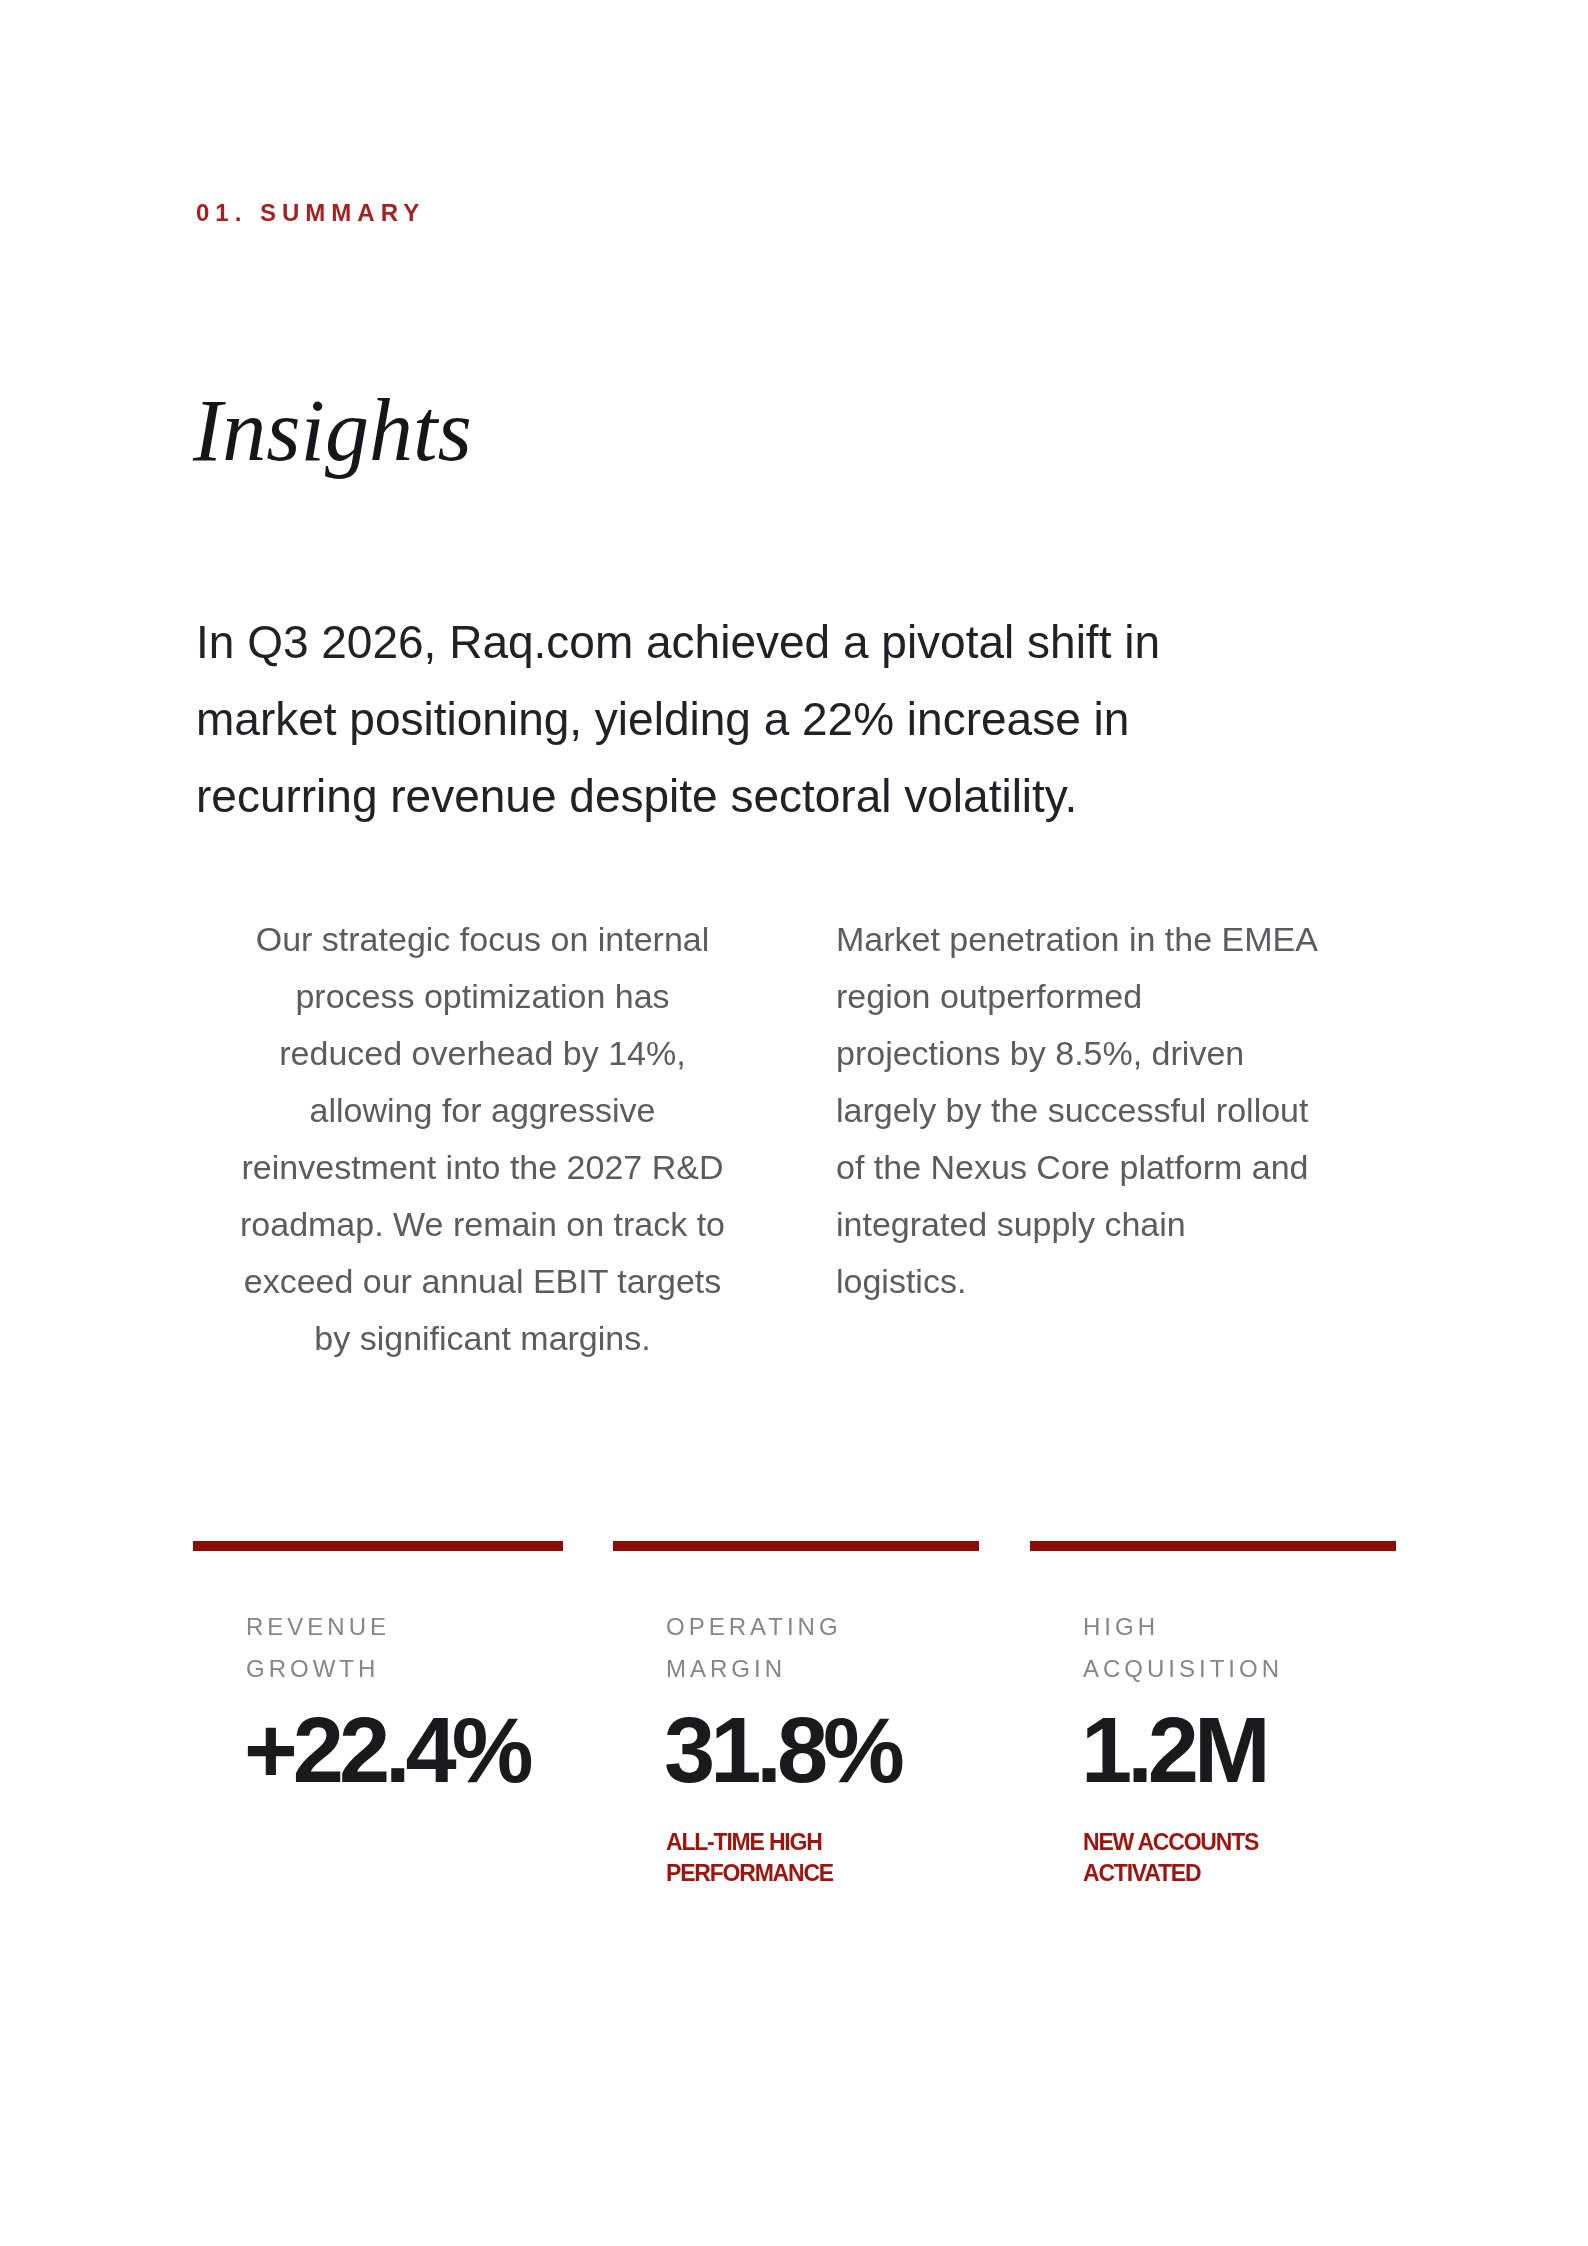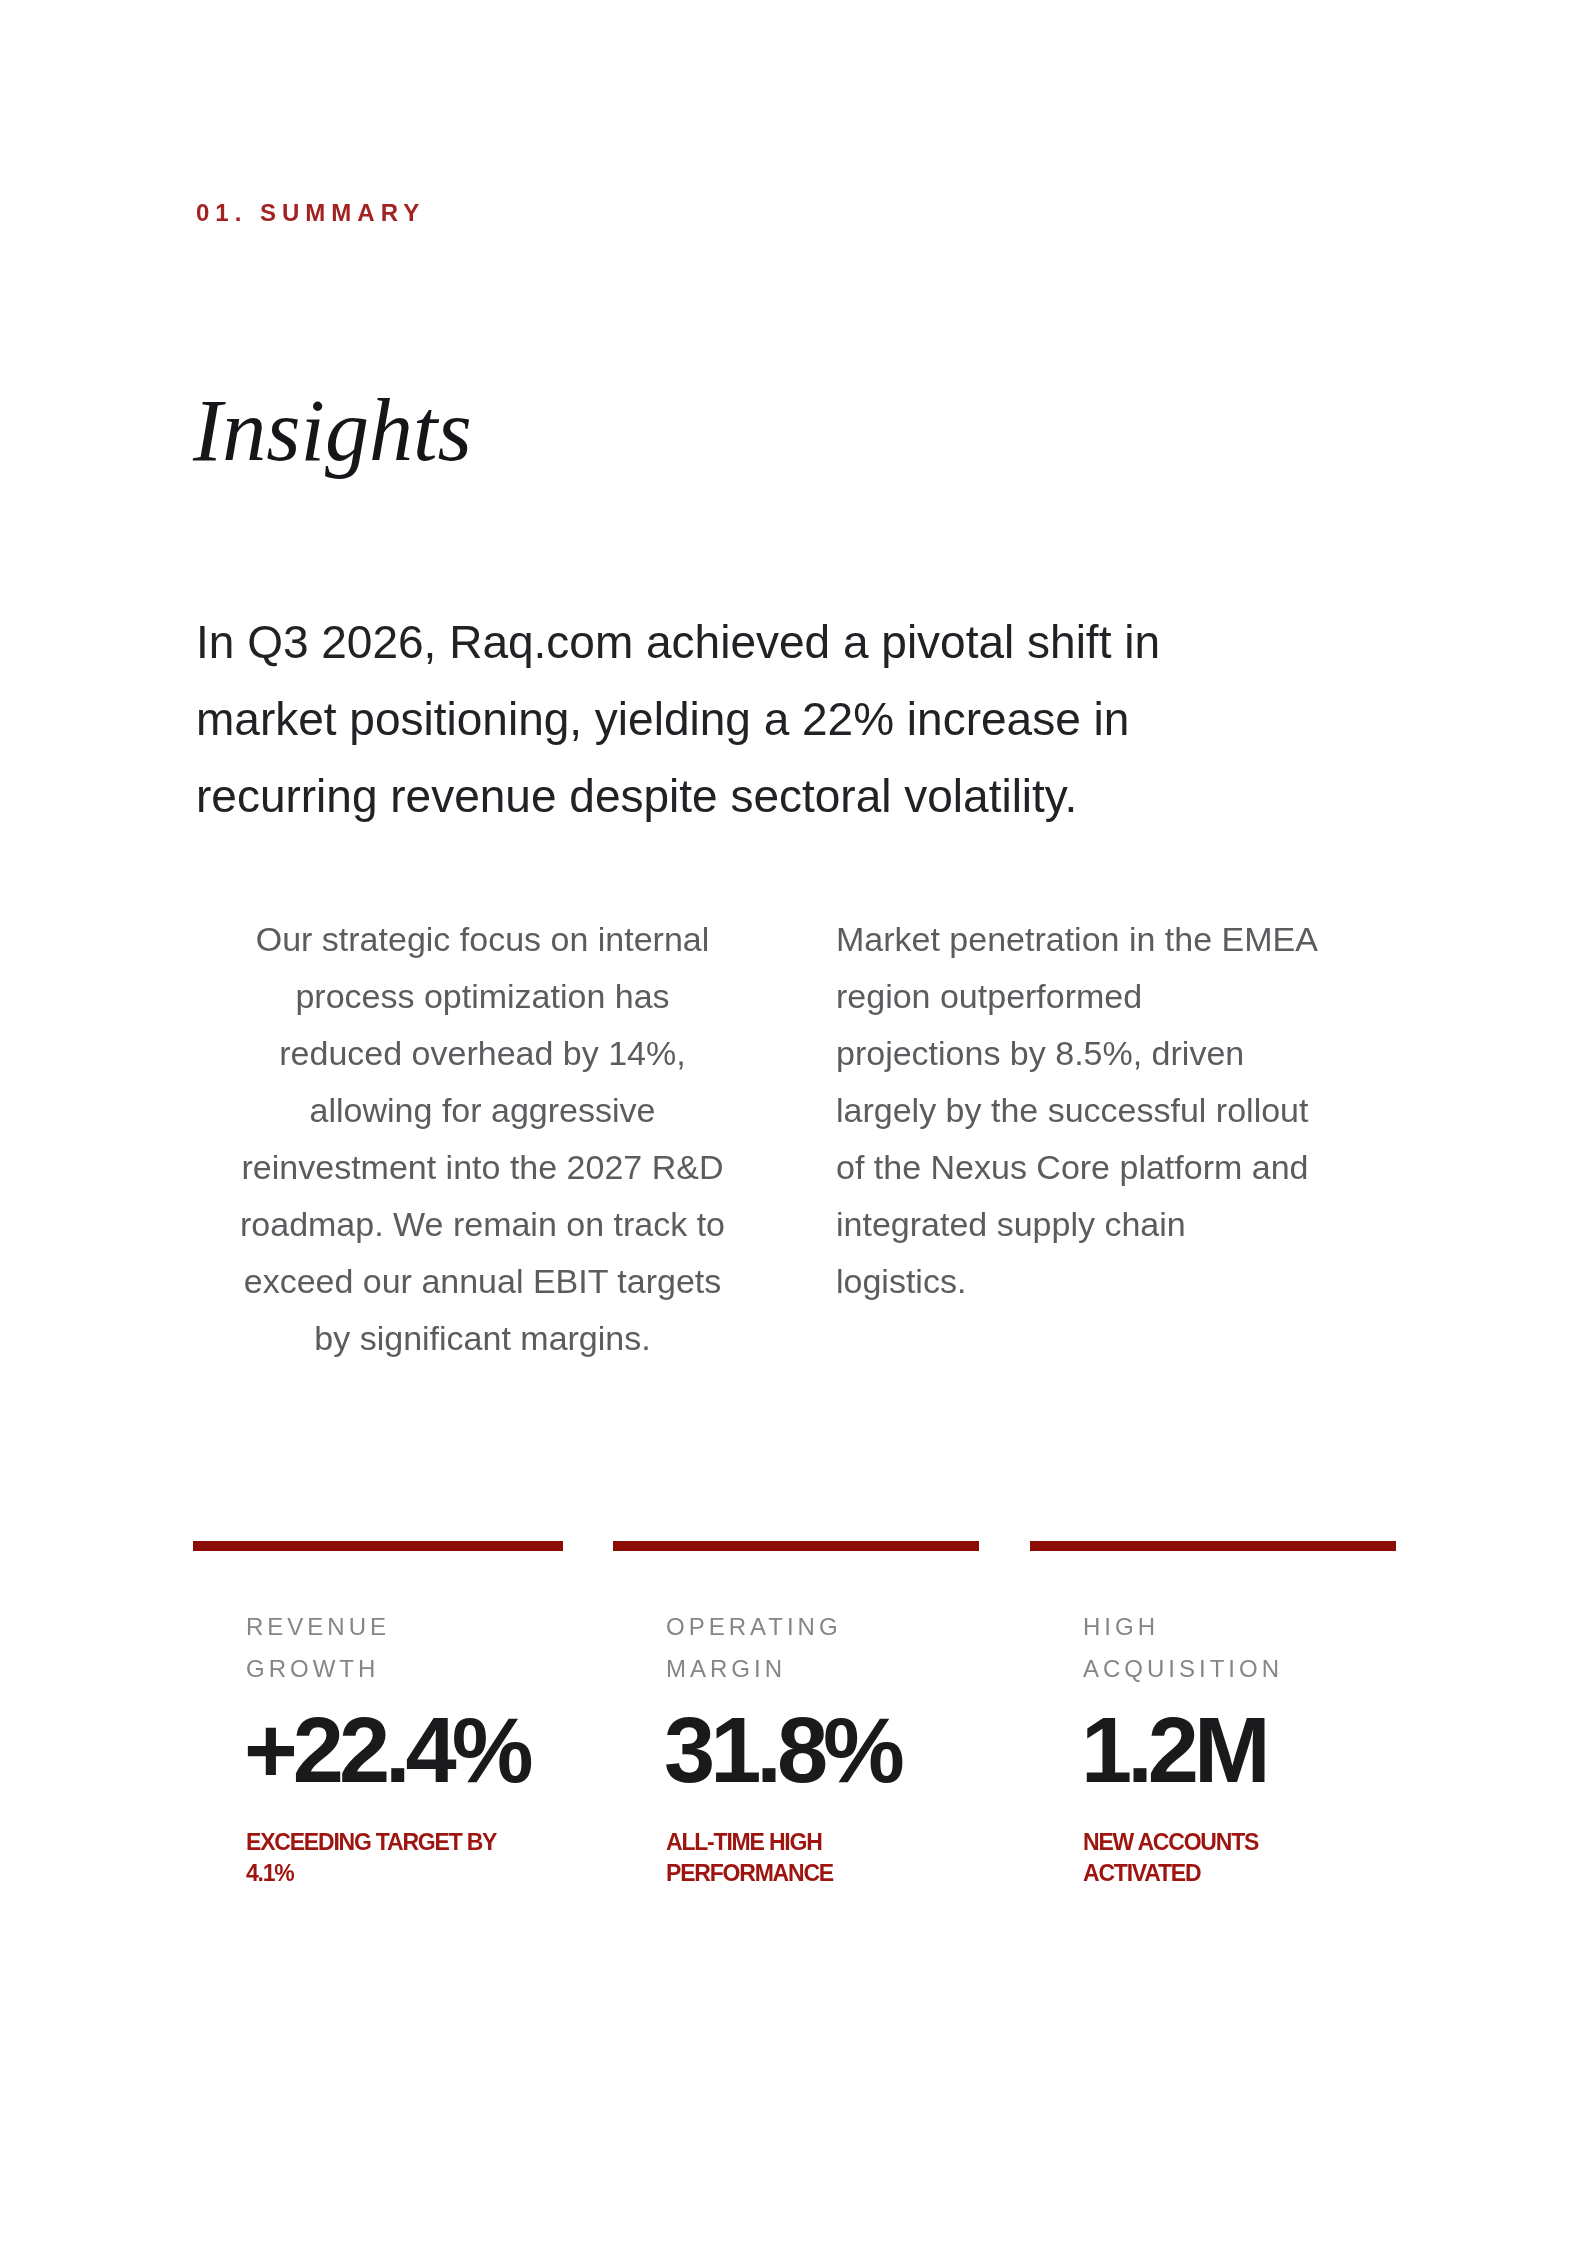--- a/index.html
+++ b/index.html
@@ -134,22 +134,20 @@
 largely by the successful rollout
 of the Nexus Core platform and
 integrated supply chain
 logistics.</div>
 
   <div class="stat stat-1">
     <div class="stat-bar"></div>
     <div class="stat-label">REVENUE
 GROWTH</div>
     <div class="stat-value">+22.4%</div>
-    <div class="stat-caption">EXCEEDING TARGET BY
-4.1%</div>
   </div>
 
   <div class="stat stat-2">
     <div class="stat-bar"></div>
     <div class="stat-label">OPERATING
 MARGIN</div>
     <div class="stat-value">31.8%</div>
     <div class="stat-caption">ALL-TIME HIGH
 PERFORMANCE</div>
   </div>

